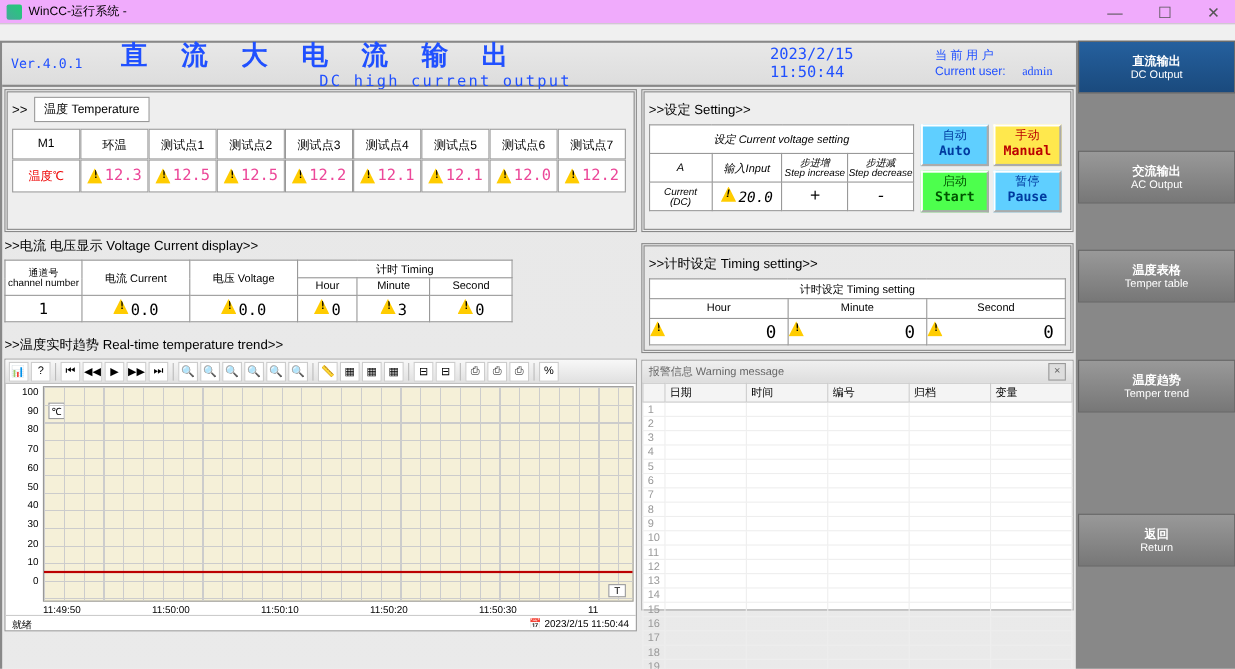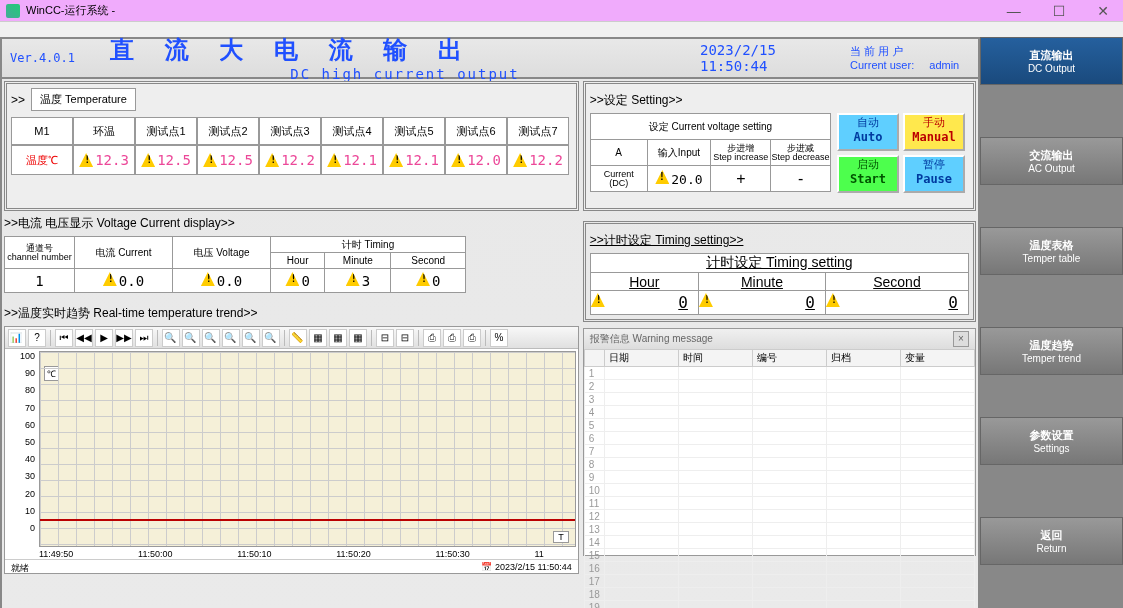--- a/index.html
+++ b/index.html
@@ -12,21 +12,21 @@
 .left { width: 980px; background: linear-gradient(#e8e8e8,#eaeaea); border: 2px solid #888; position: relative; }
 .right { width: 143px; display: flex; flex-direction: column; background: #888; }
 
 .hdr { height: 40px; background: linear-gradient(#e8e8e8,#ddd); display: flex; align-items: center; padding: 0 8px; border-bottom: 2px solid #888; }
 .ver { color: #2050ff; font-family: monospace; font-size: 12px; width: 100px; }
 .title-cn { color: #2050ff; font-size: 24px; font-weight: bold; letter-spacing: 12px; text-align: left; }
 .title-en { color: #2050ff; font-family: monospace; font-size: 14px; letter-spacing: 2px; text-align: center; }
 .ttl-wrap { flex: 1; text-align: center; }
 .dt { color: #2050ff; font-family: monospace; font-size: 14px; width: 150px; }
 .usr { color: #2050ff; font-size: 11px; line-height: 1.3; text-align: left; width: 120px; }
-.usr-name { color: #2050ff; margin-left: 12px; }
+.usr-name { color: #2050ff; margin-left: 12px; font-family: Liberation Serif, serif; }
 
 .body-cols { display: flex; height: 544px; }
 .colA { width: 580px; padding: 2px; }
 .colB { width: 398px; padding: 2px; }
 
 .panel { border: 3px double #888; background: #eee; margin-bottom: 4px; padding: 4px; }
 .panel-hdr { font-size: 12px; display: flex; align-items: center; gap: 6px; margin-bottom: 6px; }
 .tab-btn { background: #fff; border: 1px solid #999; padding: 3px 8px; font-size: 11px; }
 
 .temp-panel { height: 130px; }
@@ -53,36 +53,36 @@
 .y-axis { width: 32px; display: flex; flex-direction: column; justify-content: space-between; padding: 2px 2px 16px 2px; font-size: 9px; text-align: right; }
 .plot { flex: 1; position: relative; background: #f5f0d8; border: 1px solid #999; margin: 2px; }
 .plot-grid { position: absolute; inset: 0; background-image: repeating-linear-gradient(to right, #ccc 0, #ccc 1px, transparent 1px, transparent 18px), repeating-linear-gradient(to bottom, #ccc 0, #ccc 1px, transparent 1px, transparent 16px); }
 .plot-line { position: absolute; left: 0; right: 0; top: 86%; height: 2px; background: #b00; }
 .x-axis { display: flex; justify-content: space-between; font-size: 9px; padding: 0 34px 0 34px; }
 .status-bar { display: flex; justify-content: space-between; font-size: 9px; padding: 2px 6px; border-top: 1px solid #ccc; }
 .unit-box { position: absolute; left: 4px; top: 14px; font-size: 9px; border: 1px solid #999; padding: 0 2px; background: #fff; }
 
 .setting-panel { height: 130px; }
 .set-tbl { border-collapse: collapse; width: 100%; }
-.set-tbl td { border: 1px solid #999; background: #fff; font-size: 10px; text-align: center; height: 26px; }
+.set-tbl td { border: 1px solid #999; background: #fff; font-size: 10px; text-align: center; height: 26px; font-style: italic; }
 .set-tbl .sm { font-size: 9px; line-height: 1; }
 .ctrl-btns { display: flex; flex-direction: column; gap: 4px; }
 .ctrl-btn { width: 62px; height: 38px; border: 2px outset #fff; font-size: 11px; display: flex; flex-direction: column; align-items: center; justify-content: flex-start; font-family: monospace; cursor: pointer; }
 .ctrl-btn .cn { font-size: 11px; }
 .ctrl-btn .en { font-size: 12px; font-weight: bold; }
 .auto { background: #5fcfff; color: #003ba0; }
 .manual { background: #ffe84d; color: #b00; }
 .start { background: #4dff4d; color: #050; }
 .pause { background: #5fcfff; color: #003ba0; }
 .set-wrap { display: flex; gap: 6px; }
 .set-left { flex: 1; }
 
-.timing-panel { border: 3px double #888; padding: 4px; margin-top: 10px; text-decoration: underline; }
+.timing-panel { border: 3px double #888; padding: 4px; margin-top: 10px; }
 .tm-tbl { border-collapse: collapse; width: 100%; margin-top: 4px; }
-.tm-tbl td, .tm-tbl th { border: 1px solid #999; background: #fff; font-size: 14px; text-align: center; height: 18px; font-weight: normal; }
+.tm-tbl td, .tm-tbl th { border: 1px solid #999; background: #fff; font-size: 10px; text-align: center; height: 18px; font-weight: normal; }
 .tm-tbl td.v { font-family: monospace; font-size: 16px; text-align: right; padding-right: 10px; height: 24px; }
 
 .warn-panel { margin-top: 6px; border: 1px solid #999; background: #fff; height: 228px; }
 .warn-hdr { height: 20px; background: linear-gradient(#f0f0f0,#ddd); display: flex; align-items: center; padding: 0 6px; font-size: 10px; color: #666; }
 .warn-close { margin-left: auto; width: 16px; height: 16px; background: #ddd; border: 1px solid #999; text-align: center; font-size: 10px; cursor: pointer; line-height: 14px; }
 .warn-tbl { width: 100%; border-collapse: collapse; font-size: 10px; }
 .warn-tbl th { border: 1px solid #ccc; background: #f4f4f4; font-weight: normal; padding: 1px 4px; text-align: left; height: 14px; }
 .warn-tbl td { border: 1px solid #eee; height: 13px; padding: 0 4px; color: #999; }
 
 .nav-btn { height: 48px; background: linear-gradient(#999,#777); color: #fff; border: 1px solid #666; display: flex; flex-direction: column; align-items: center; justify-content: center; font-size: 11px; cursor: pointer; margin-bottom: 2px; }
@@ -515,24 +515,20 @@
         <div class="nav-btn">
           <span class="cn">温度表格</span>
           <span class="en">Temper table</span>
         </div>
         <div style="height:50px"></div>
         <div class="nav-btn">
           <span class="cn">温度趋势</span>
           <span class="en">Temper trend</span>
         </div>
         <div style="height:40px"></div>
-        <div class="nav-btn">
-          <span class="cn">参数设置</span>
-          <span class="en">Settings</span>
-        </div>
         <div style="height:50px"></div>
         <div class="nav-btn">
           <span class="cn">返回</span>
           <span class="en">Return</span>
         </div>
       </div>
 </div>
 </div>
 
 </body></html>

